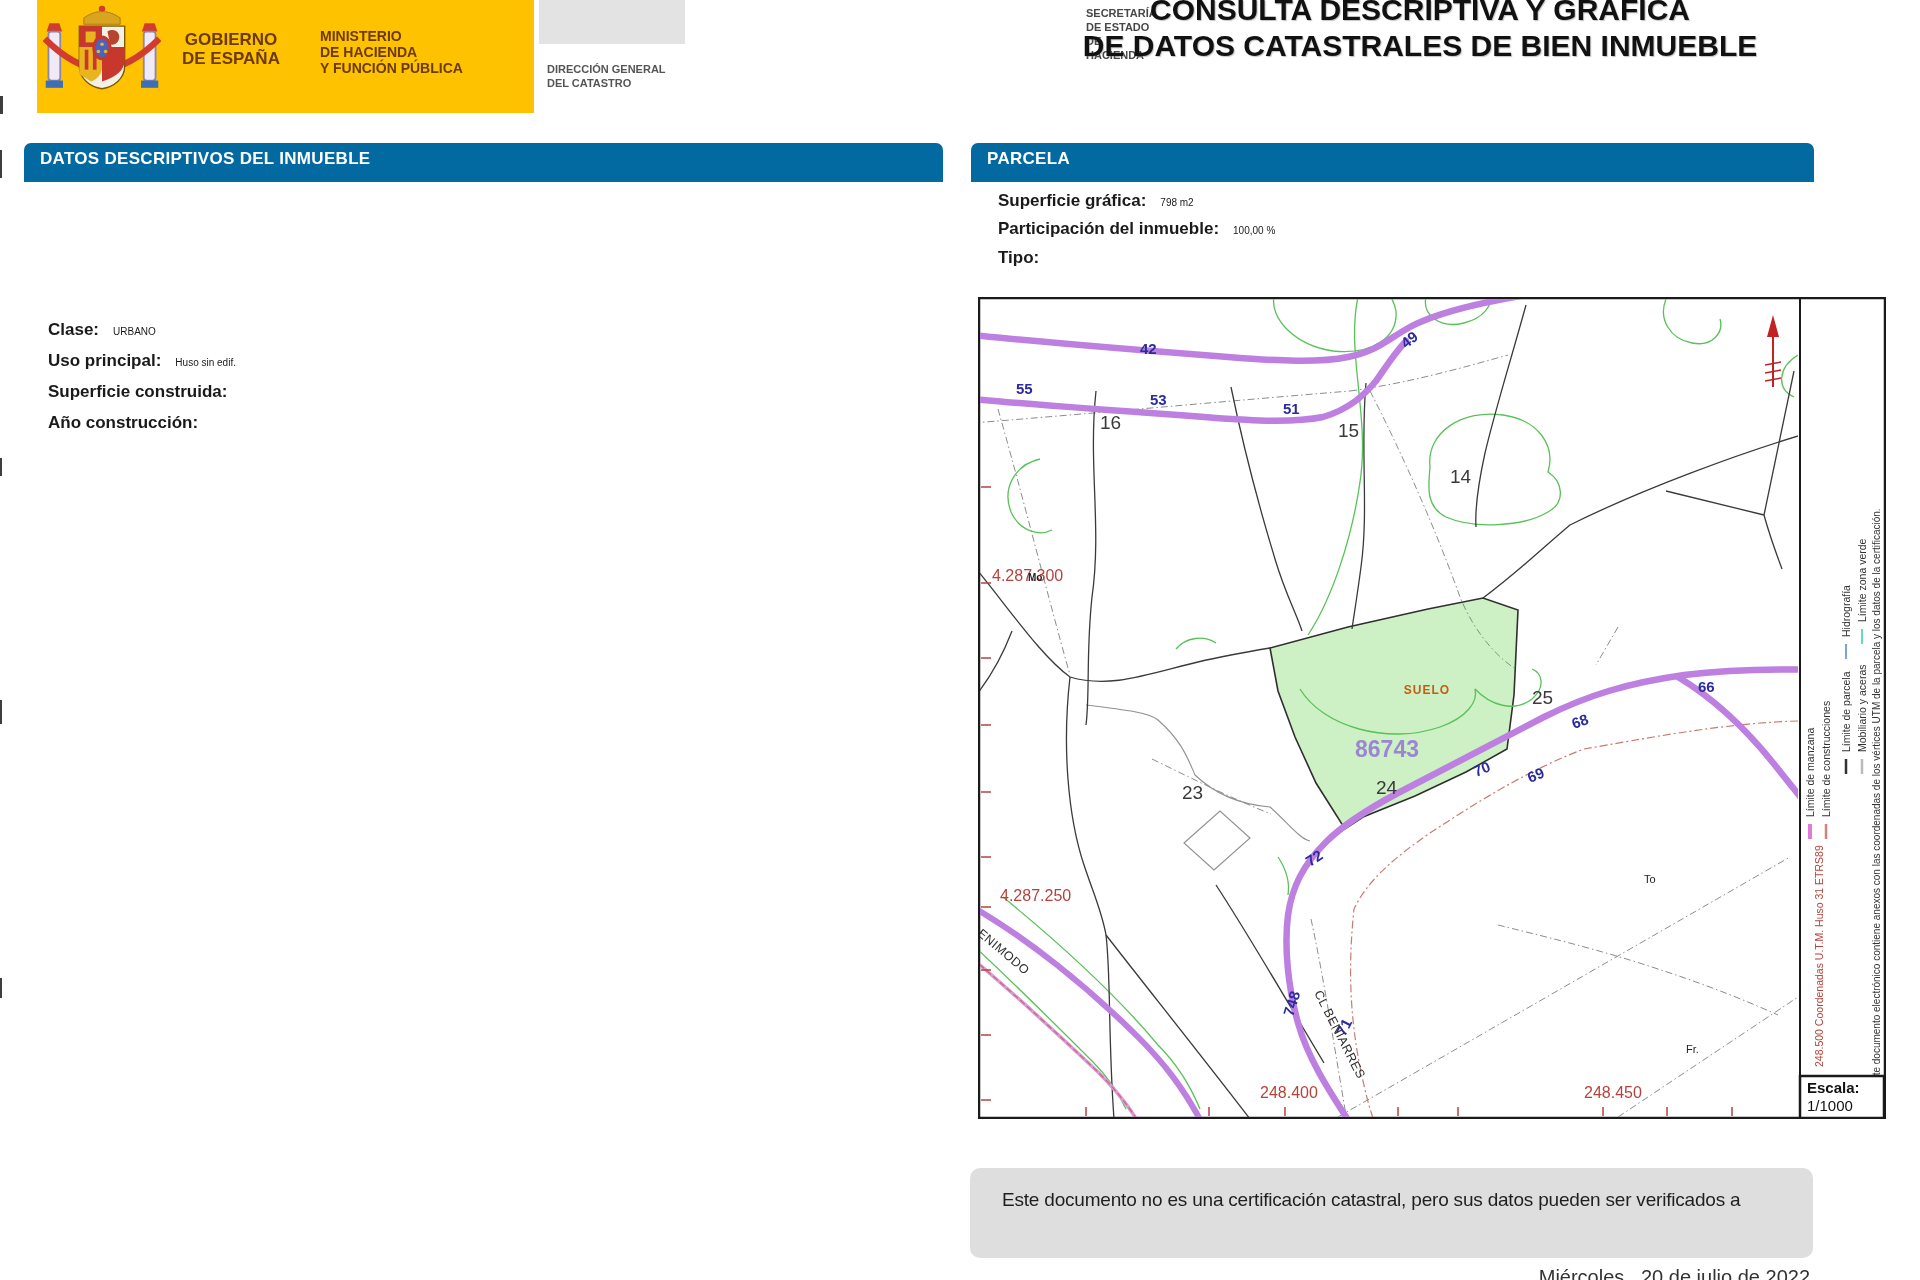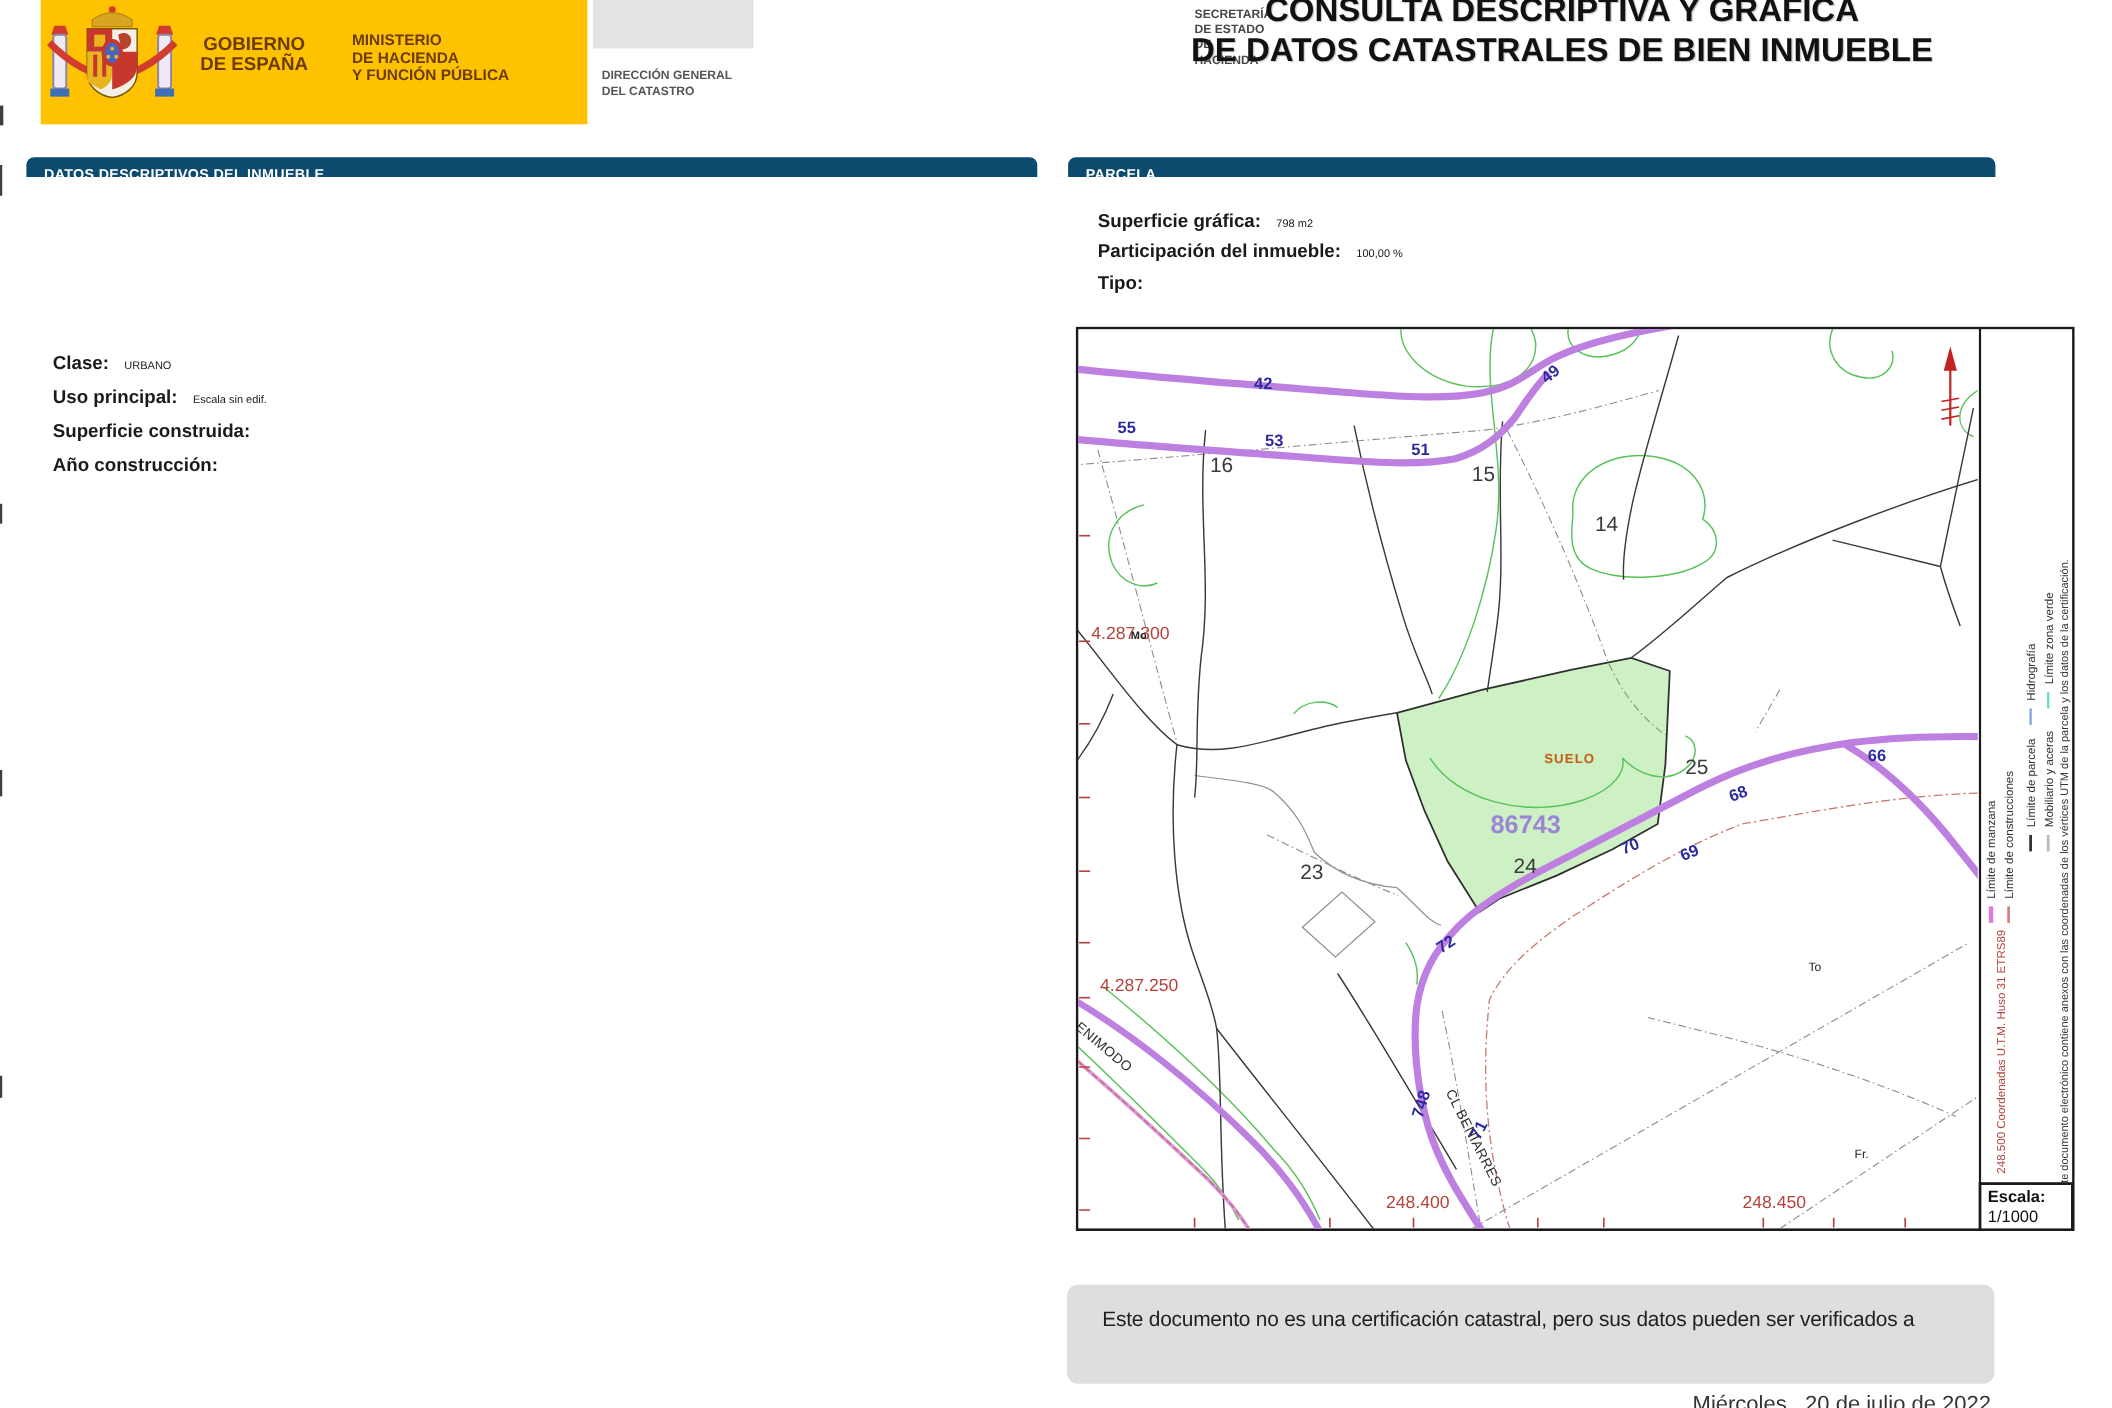--- a/index.html
+++ b/index.html
@@ -9,22 +9,22 @@
   
   .logo-box{left:37px;top:0;width:497px;height:113px;background:#fec200;}
   .gov-txt{left:145px;top:30px;font-weight:bold;font-size:17px;line-height:19px;color:#6b3a05;text-align:center;}
   .min-txt{left:283px;top:28px;font-weight:bold;font-size:14px;line-height:16px;color:#6b3a05;}
   .secr-box{left:539px;top:0;width:146px;height:44px;background:#e3e3e3;}
   .secr-txt{left:547px;top:6px;font-size:11px;line-height:14px;font-weight:bold;color:#474747;}
   .dir-txt{left:547px;top:62px;font-size:11px;line-height:14px;font-weight:bold;color:#555;}
   .doc-title{left:1020px;top:-8px;width:800px;text-align:center;font-size:30px;line-height:36px;
              font-weight:bold;color:#111;text-shadow:1px 1px 1px rgba(120,120,120,.45);}
   
-  .bar{height:18px;background:#0c4a6e;border-radius:7px 7px 0 0;color:#fff;font-weight:bold;
-       font-size:13px;line-height:31px;padding-left:16px;box-sizing:border-box;letter-spacing:.3px;}
+  .bar{height:39px;background:#0369a1;border-radius:7px 7px 0 0;color:#fff;font-weight:bold;
+       font-size:17px;line-height:31px;padding-left:16px;box-sizing:border-box;letter-spacing:.3px;}
   .bar-left{left:24px;top:143px;width:919px;}
   .bar-right{left:971px;top:143px;width:843px;}
   
   .frow{white-space:nowrap;font-size:17px;}
   .frow b{font-weight:bold;}
   .frow .val{font-size:10px;margin-left:14px;}
   
   .note-box{left:970px;top:1168px;width:843px;height:90px;background:#dedede;border-radius:10px;}
   .note-txt{left:1002px;top:1182px;width:790px;font-size:19px;line-height:36px;color:#1f1f1f;letter-spacing:-.2px;}
   .date-txt{top:1266px;left:1430px;width:380px;text-align:right;font-size:20px;color:#333;}
@@ -108,21 +108,21 @@
   <span>DATOS DESCRIPTIVOS DEL INMUEBLE</span>
 </div>
 <div class="abs bar bar-right">
   <span>PARCELA</span>
 </div>
 
 <div class="abs frow" style="left:48px;top:320px;">
   <b>Clase:</b><span class="val">URBANO</span>
 </div>
 <div class="abs frow" style="left:48px;top:351px;">
-  <b>Uso principal:</b><span class="val">Escala sin edif.</span>
+  <b>Uso principal:</b><span class="val">Huso sin edif.</span>
 </div>
 <div class="abs frow" style="left:48px;top:382px;">
   <b>Superficie construida:</b><span class="val"></span>
 </div>
 <div class="abs frow" style="left:48px;top:413px;">
   <b>Año construcción:</b><span class="val"></span>
 </div>
 
 <div class="abs frow" style="left:998px;top:191px;">
   <b>Superficie gráfica:</b><span class="val">798 m2</span>

